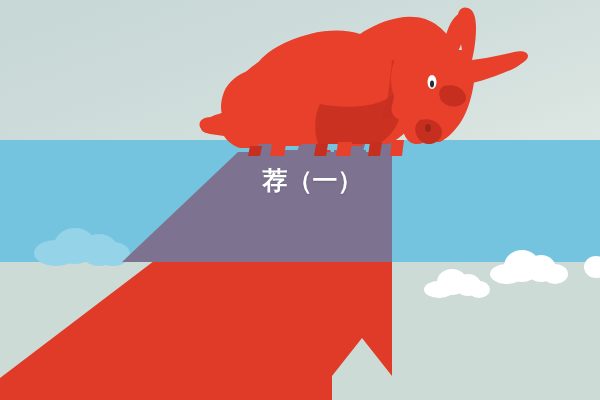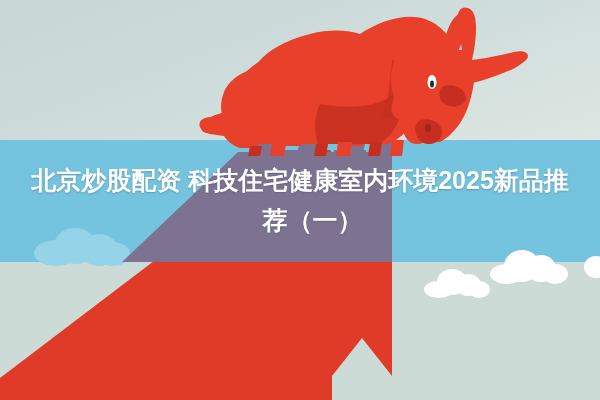--- a/index.html
+++ b/index.html
@@ -289,17 +289,16 @@
     <path d="M272,144 L286,144 L284,156 L270,156 Z" fill="#e8402a"></path>
     <path d="M250,146 L262,146 L260,156 L248,156 Z" fill="#c62f20"></path>
 
     <path d="M226,112
              C216,114 206,118 202,124
              C199,129 203,134 210,133
              C218,132 226,126 230,120 Z" fill="#e8402a"></path>
   </svg>
 
   <div class="headline">
-    <span>北京炒股配资 科技住宅健康室内环境2025新品推</span>
     <span class="ln2">荐（一）</span>
   </div>
 
 </div>
 
 </body></html>

